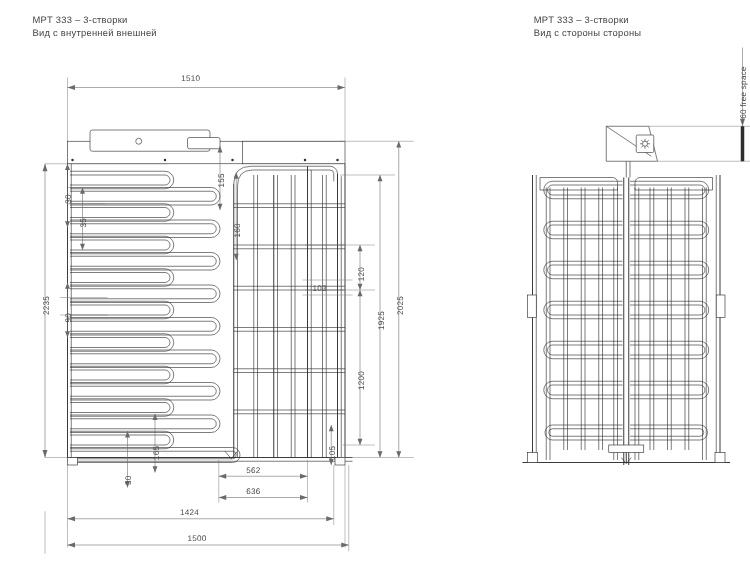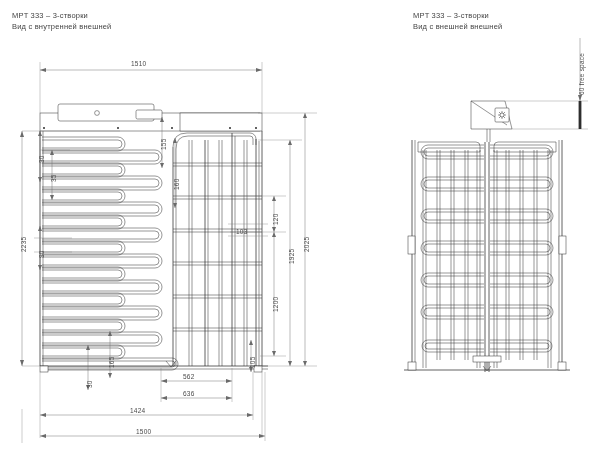--- a/index.html
+++ b/index.html
@@ -4,21 +4,21 @@
 <style>
   html,body{margin:0;padding:0;}
   body{
     width:600px;height:450px;
     background:#ffffff;
     font-family:"Liberation Sans", sans-serif;
     color:#3a3a3a;
     overflow:hidden;
     position:relative;
   }
-  #root{position:absolute;left:0;top:0;width:552px;height:450px;}
+  #root{position:absolute;left:14px;top:0;width:552px;height:450px;}
   .title-block{position:absolute;font-size:7.5px;line-height:11px;color:#444;letter-spacing:.2px;white-space:nowrap;}
   .title-block .ln{display:block;}
   #title-left{left:12px;top:10px;}
   #title-right{left:413px;top:10px;}
   .vlabel{position:absolute;font-size:6.5px;color:#4a4a4a;white-space:nowrap;
           transform-origin:0 0;transform:rotate(-90deg);letter-spacing:.2px;}
   .hlabel{position:absolute;font-size:6.5px;color:#4a4a4a;white-space:nowrap;letter-spacing:.2px;}
   svg{position:absolute;left:0;top:0;}
   .ln{fill:none;stroke:#2e2e2e;}
   .thin{stroke-width:.5;}
@@ -31,21 +31,21 @@
 <body>
 
 <div id="root">
 
   <div class="title-block" id="title-left">
     <span class="ln">MPT 333 – 3-створки</span>
     <span class="ln">Вид с внутренней внешней</span>
   </div>
   <div class="title-block" id="title-right">
     <span class="ln">MPT 333 – 3-створки</span>
-    <span class="ln">Вид с внешней внешней</span>
+    <span class="ln">Вид с стороны стороны</span>
   </div>
 
   <svg width="600" height="450" viewBox="0 0 600 450">
 
     <g>
 
       <rect class="ln thin fillw" x="40" y="113" width="220" height="18"></rect>
       <rect class="ln thin fillw" x="58" y="104" width="96" height="17" rx="2"></rect>
       <circle class="ln thin fillw" cx="97" cy="113" r="2.4"></circle>
       <rect class="ln thin fillw" x="136" y="110" width="26" height="9" rx="1.5"></rect>

